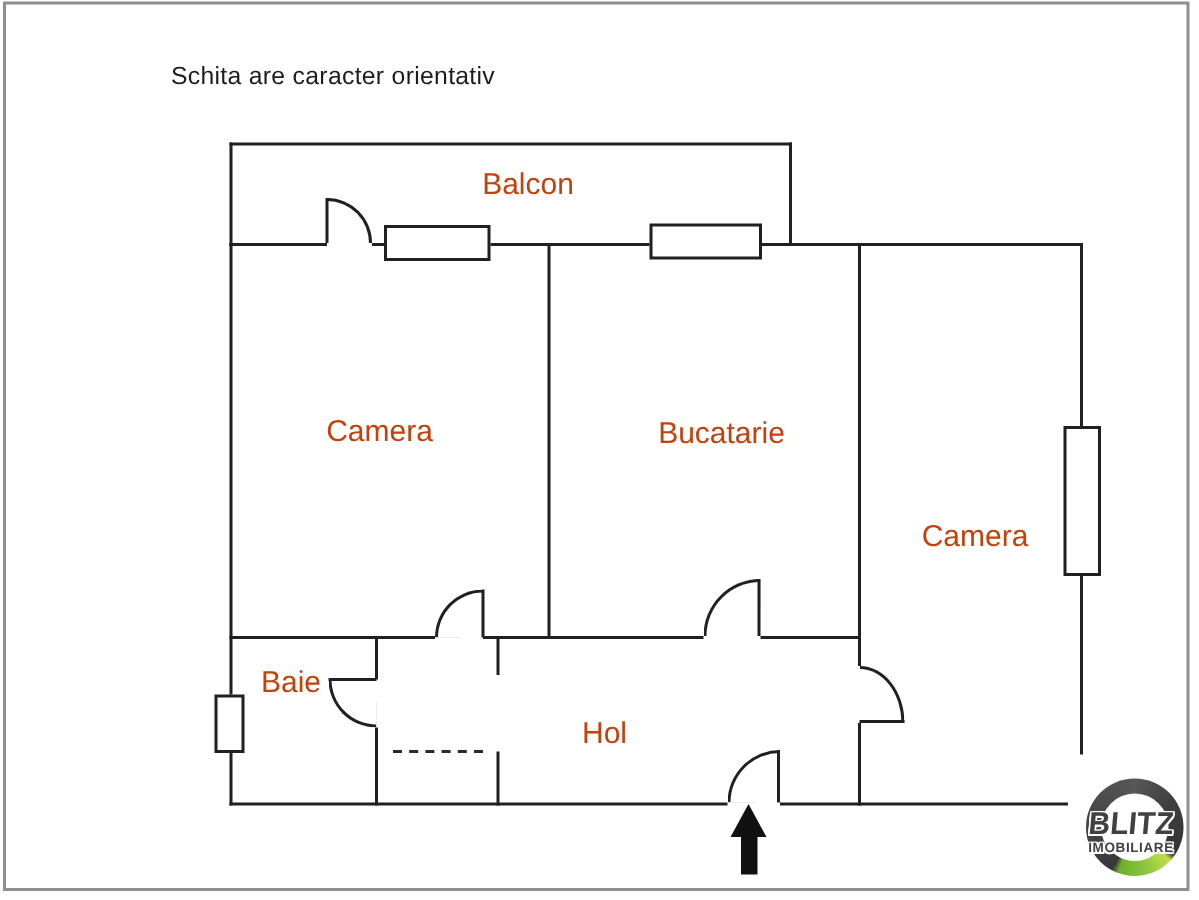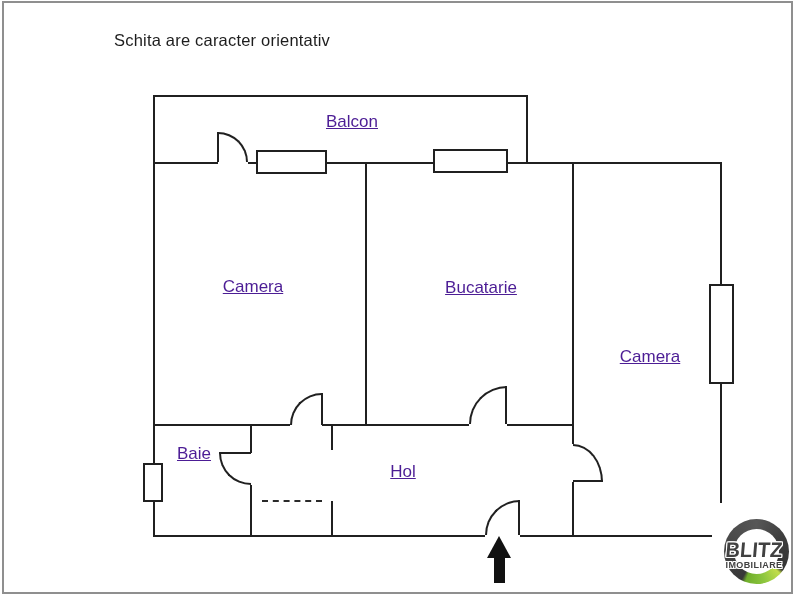--- a/index.html
+++ b/index.html
@@ -6,37 +6,37 @@
   body{
     width:799px;height:600px;position:relative;background:#ffffff;
     font-family:"Liberation Sans", sans-serif;overflow:hidden;
   }
   
   .frame{
     position:absolute;left:2px;top:1px;width:791px;height:593px;
     border:2px solid #8f8f8f;box-sizing:border-box;z-index:10;pointer-events:none;
   }
   .title{
-    position:absolute;left:114px;top:31px;font-size:16.5px;color:#1d1d1d;
+    position:absolute;left:114px;top:42px;font-size:16.5px;color:#1d1d1d;
     letter-spacing:0.2px;
   }
   
   .w{position:absolute;background:#202020;}
   
   .win{position:absolute;background:#ffffff;border:2px solid #202020;box-sizing:border-box;z-index:2;}
   
   .arc{position:absolute;box-sizing:border-box;z-index:1;}
   .arc.tr{border-top:2px solid #202020;border-right:2px solid #202020;border-top-right-radius:100% 100%;}
   .arc.tl{border-top:2px solid #202020;border-left:2px solid #202020;border-top-left-radius:100% 100%;}
   .arc.bl{border-bottom:2px solid #202020;border-left:2px solid #202020;border-bottom-left-radius:100% 100%;}
   .dash{position:absolute;border-top:2px dashed #2a2a2a;z-index:1;}
   
   .lbl{
-    position:absolute;font-size:17px;color:#4c1d95;transform:translateX(-50%);
-    white-space:nowrap;z-index:3;text-decoration:underline;
+    position:absolute;font-size:20px;color:#c2410c;transform:translateX(-50%);
+    white-space:nowrap;z-index:3;
   }
   
   .arrow-head{
     position:absolute;left:487px;top:536px;width:0;height:0;z-index:3;
     border-left:12px solid transparent;border-right:12px solid transparent;
     border-bottom:22px solid #111111;
   }
   .arrow-shaft{position:absolute;left:494px;top:556px;width:11px;height:27px;background:#111111;z-index:3;}
   
   .logo-box{position:absolute;left:712px;top:503px;width:84px;height:93px;background:#ffffff;z-index:5;}
@@ -115,21 +115,21 @@
   <div class="w" style="left:573px;top:480px;width:30px;height:2px;"></div>
 
   <div class="arc tl" style="left:485px;top:500px;width:35px;height:35px;"></div>
   <div class="w" style="left:518px;top:500px;width:2px;height:35px;"></div>
 
   <div class="lbl" style="left:352px;top:112px;">Balcon</div>
   <div class="lbl" style="left:253px;top:277px;">Camera</div>
   <div class="lbl" style="left:481px;top:278px;">Bucatarie</div>
   <div class="lbl" style="left:650px;top:347px;">Camera</div>
   <div class="lbl" style="left:194px;top:444px;">Baie</div>
-  <div class="lbl" style="left:403px;top:462px;">Hol</div>
+  <div class="lbl" style="left:403px;top:478px;">Hol</div>
 
   <div>
     <div class="arrow-head"></div>
     <div class="arrow-shaft"></div>
   </div>
 </div>
 
 <div class="logo-box">
   <div class="logo-ring">
     <div class="logo-ring-inner"></div>

